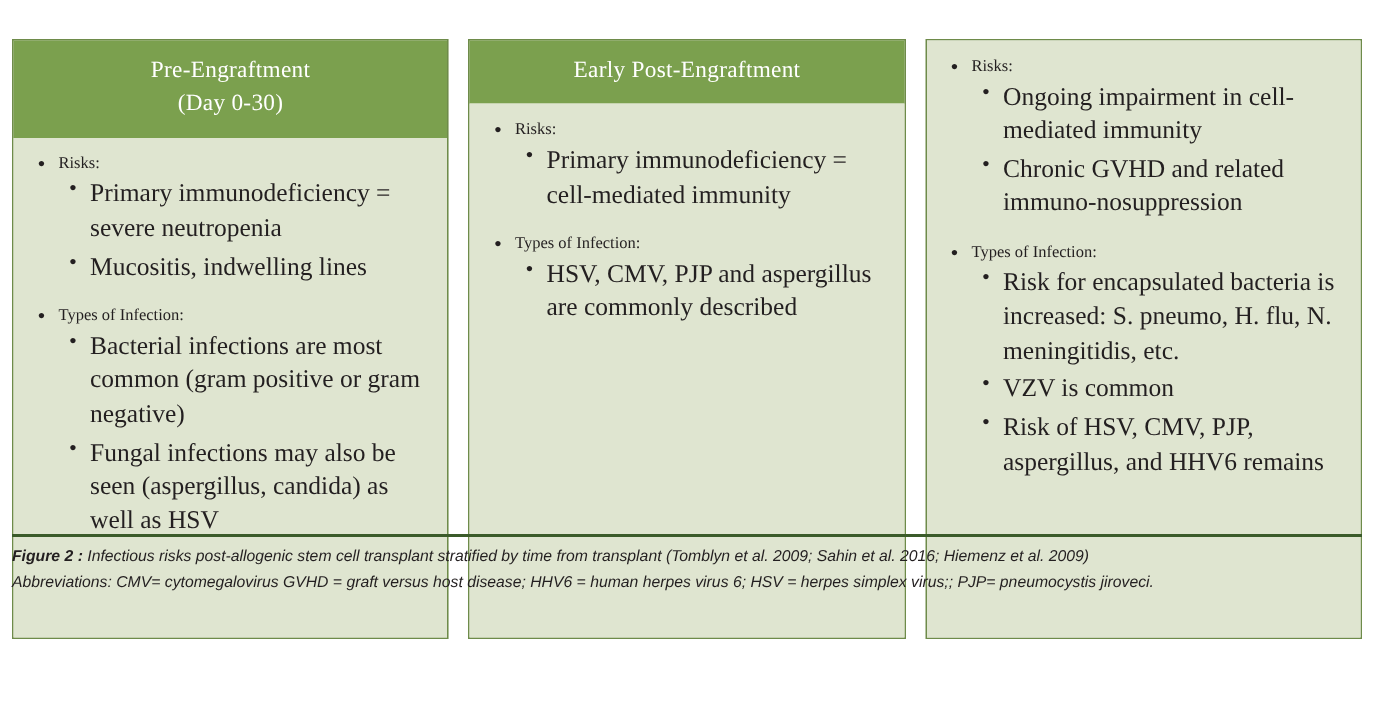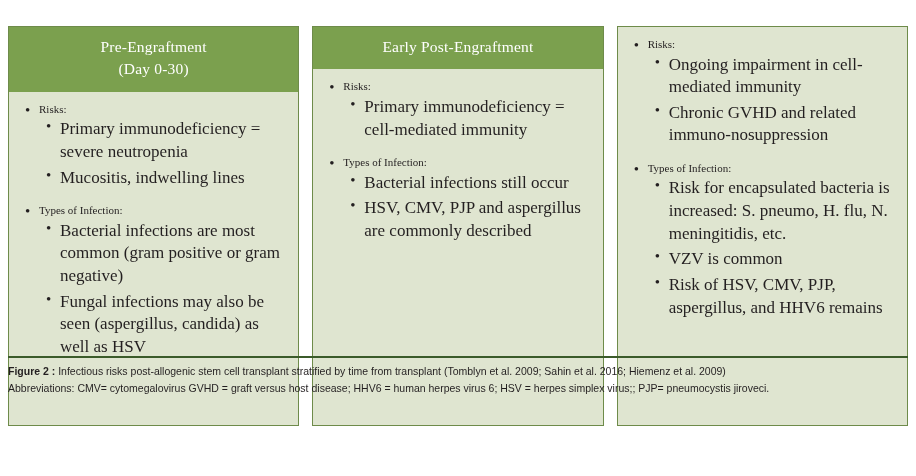--- a/index.html
+++ b/index.html
@@ -93,20 +93,21 @@
     position: absolute;
     left: 1px;
     top: -1px;
     font-size: 15px;
   }
   .caption-wrap {
     position: absolute;
     left: 8px;
     right: 8px;
     bottom: 6px;
+    font-style: italic;
   }
   .caption-rule {
     border-top: 2px solid #3b5b2a;
     margin-bottom: 6px;
   }
   .caption {
     font-family: "Liberation Sans", sans-serif;
     font-size: 10.5px;
     line-height: 1.5;
     color: #231f20;
@@ -159,21 +160,20 @@
         <ul class="lvl1">
           <li class="group">
             <div class="bullet-line">Risks:</div>
             <ul class="lvl2">
               <li>Primary immunodeficiency = cell-mediated immunity</li>
             </ul>
           </li>
           <li class="group">
             <div class="bullet-line">Types of Infection:</div>
             <ul class="lvl2">
-              <li>Bacterial infections still occur</li>
               <li>HSV, CMV, PJP and aspergillus are commonly described</li>
             </ul>
           </li>
         </ul>
       </div>
     </div>
 
     <div class="col">
       <div class="col-body">
         <ul class="lvl1">

